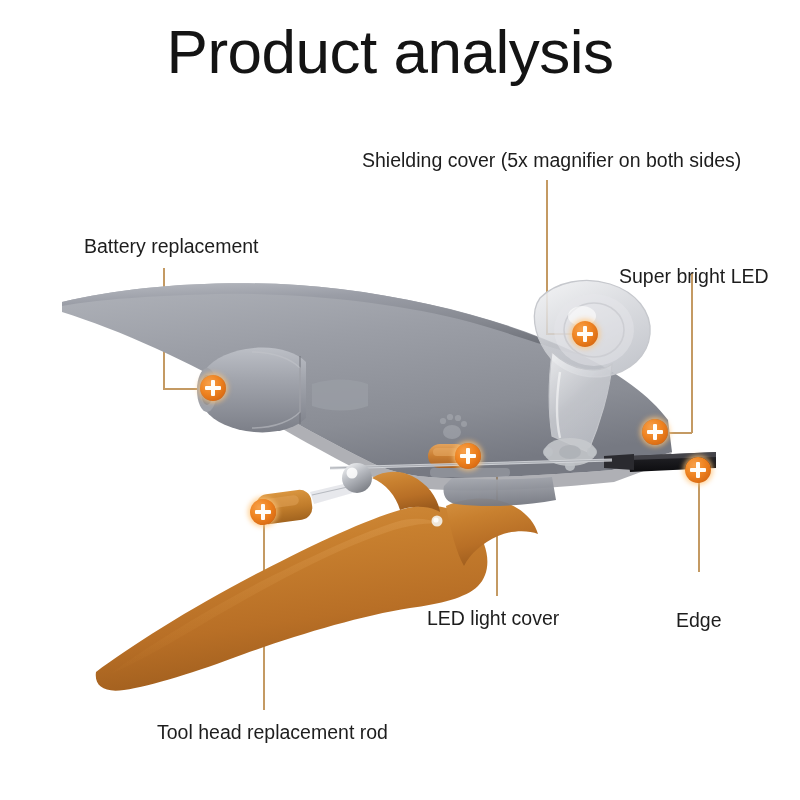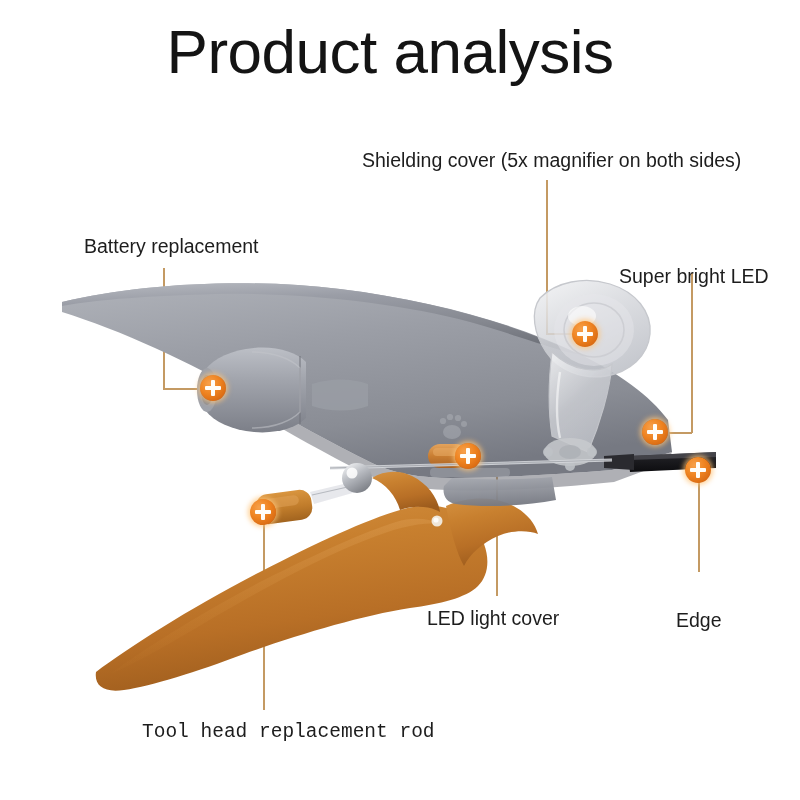--- a/index.html
+++ b/index.html
@@ -325,15 +325,15 @@
   <div class="callout-label" style="left:338px; top:148px;margin-left:24px;">Shielding cover (5x magnifier on both sides)</div>
 
   <div class="callout-label" style="left:84px; top:234px;">Battery replacement</div>
 
   <div class="callout-label" style="left:619px; top:240px;margin-top:24px;">Super bright LED</div>
 
   <div class="callout-label" style="left:676px; top:582px;margin-top:26px;">Edge</div>
 
   <div class="callout-label" style="left:427px; top:606px;">LED light cover</div>
 
-  <div class="callout-label" style="left:142px; top:720px;font-family:Liberation Mono, monospace;">Tool head replacement rod</div>
+  <div class="callout-label" style="left:157px; top:720px;">Tool head replacement rod</div>
 
 </div>
 
 </body></html>

